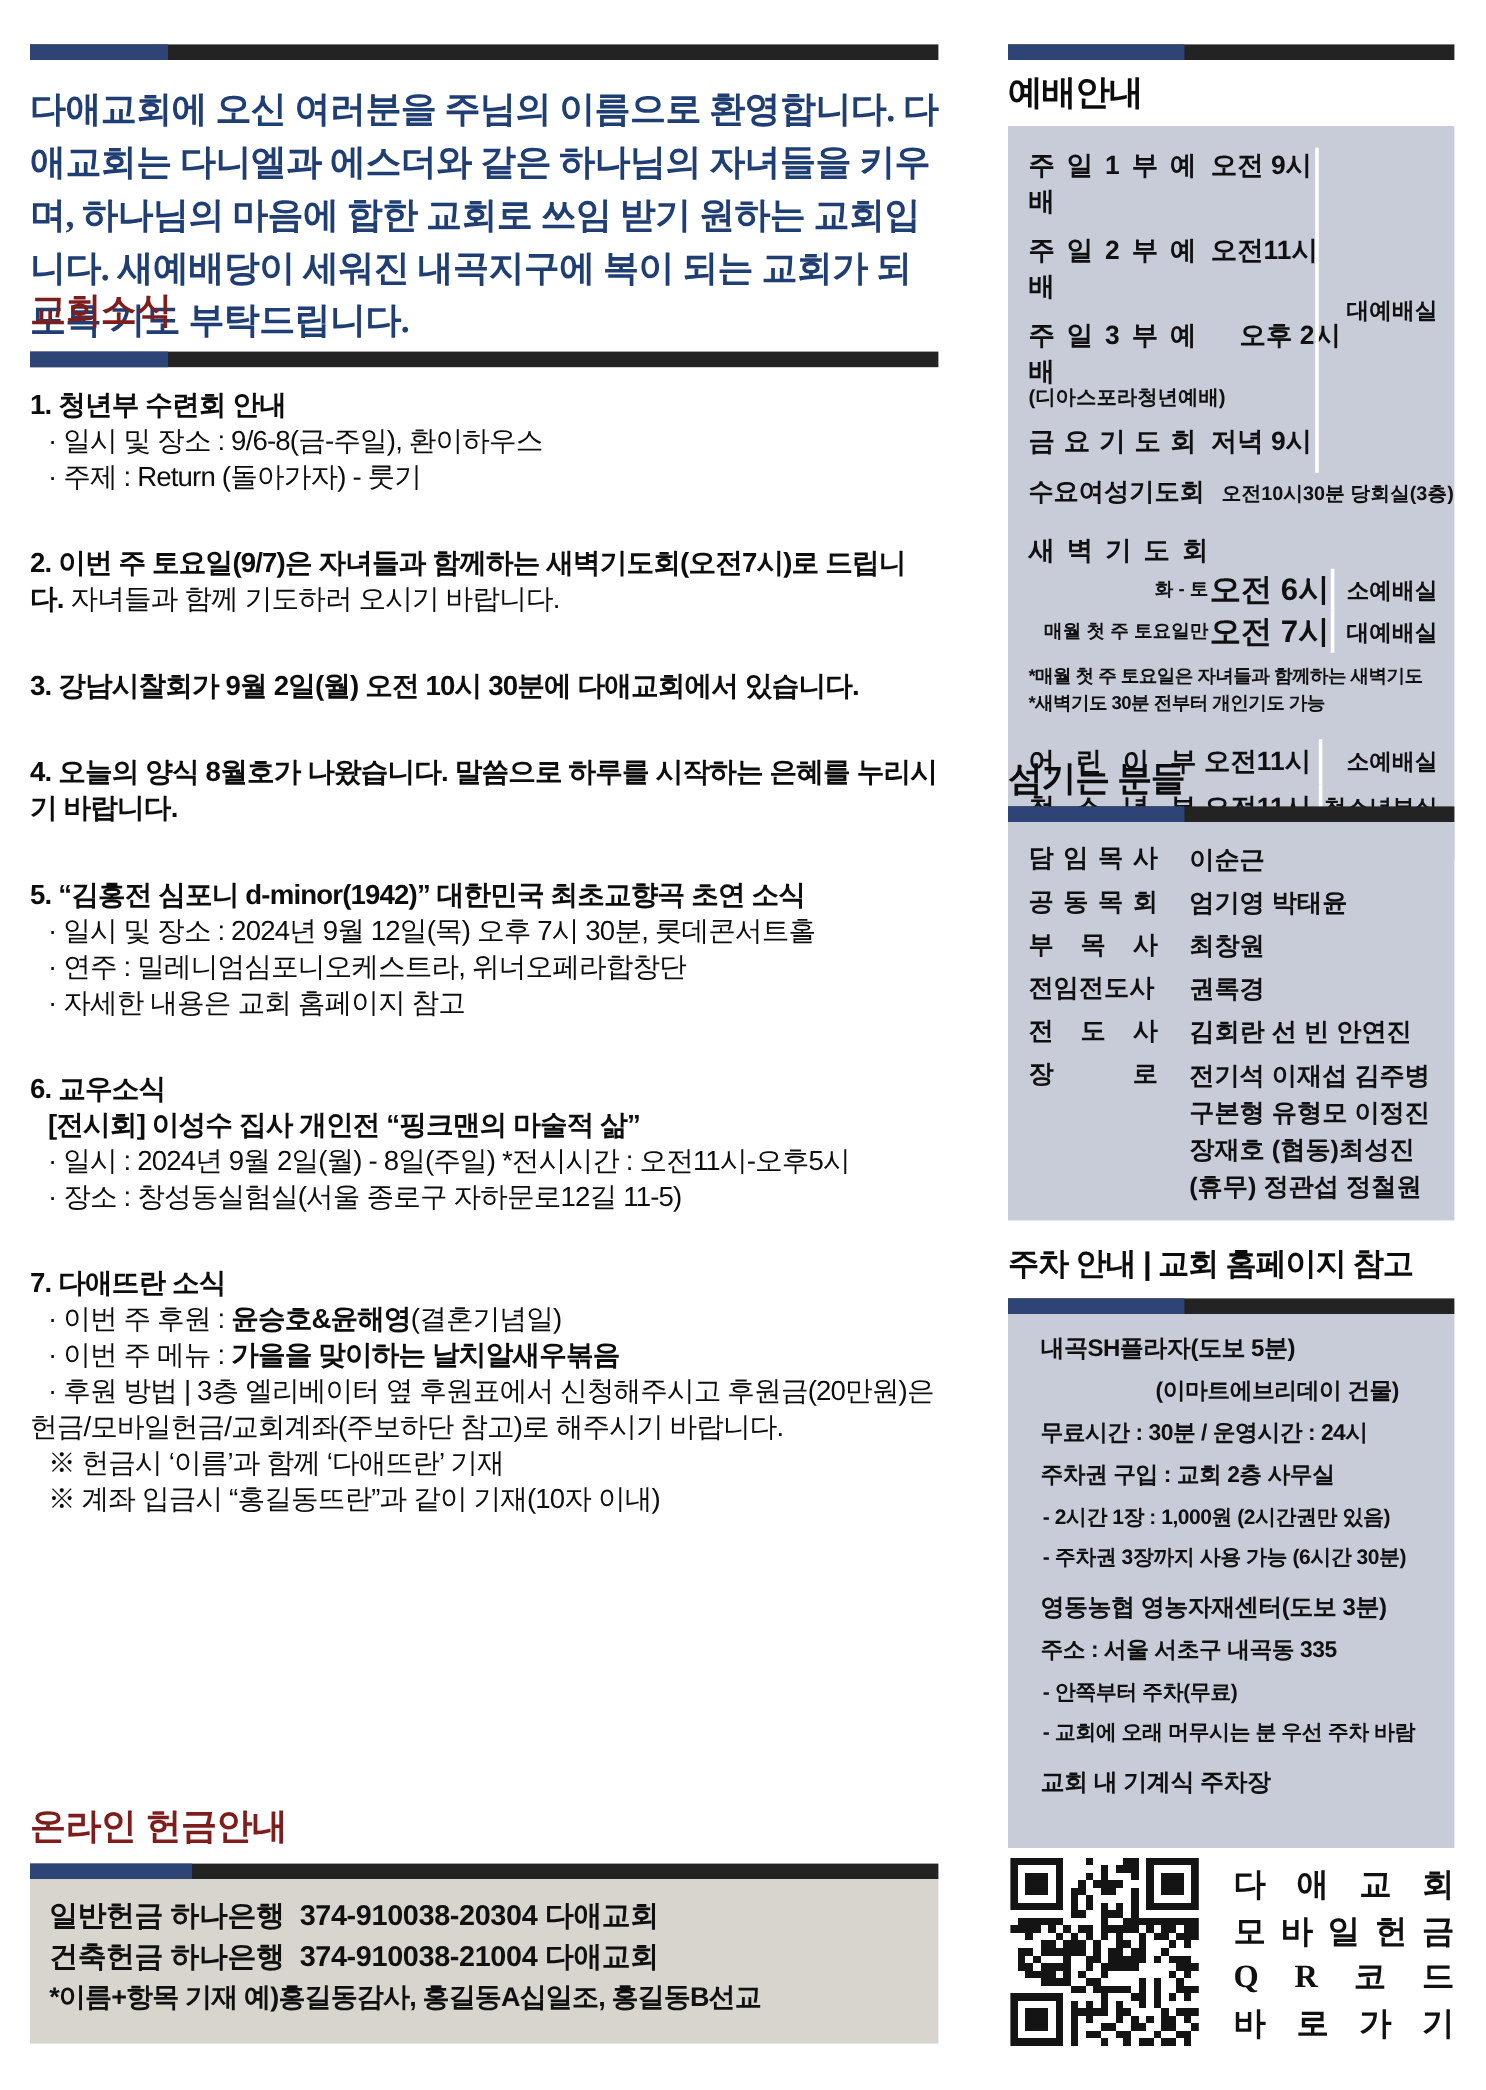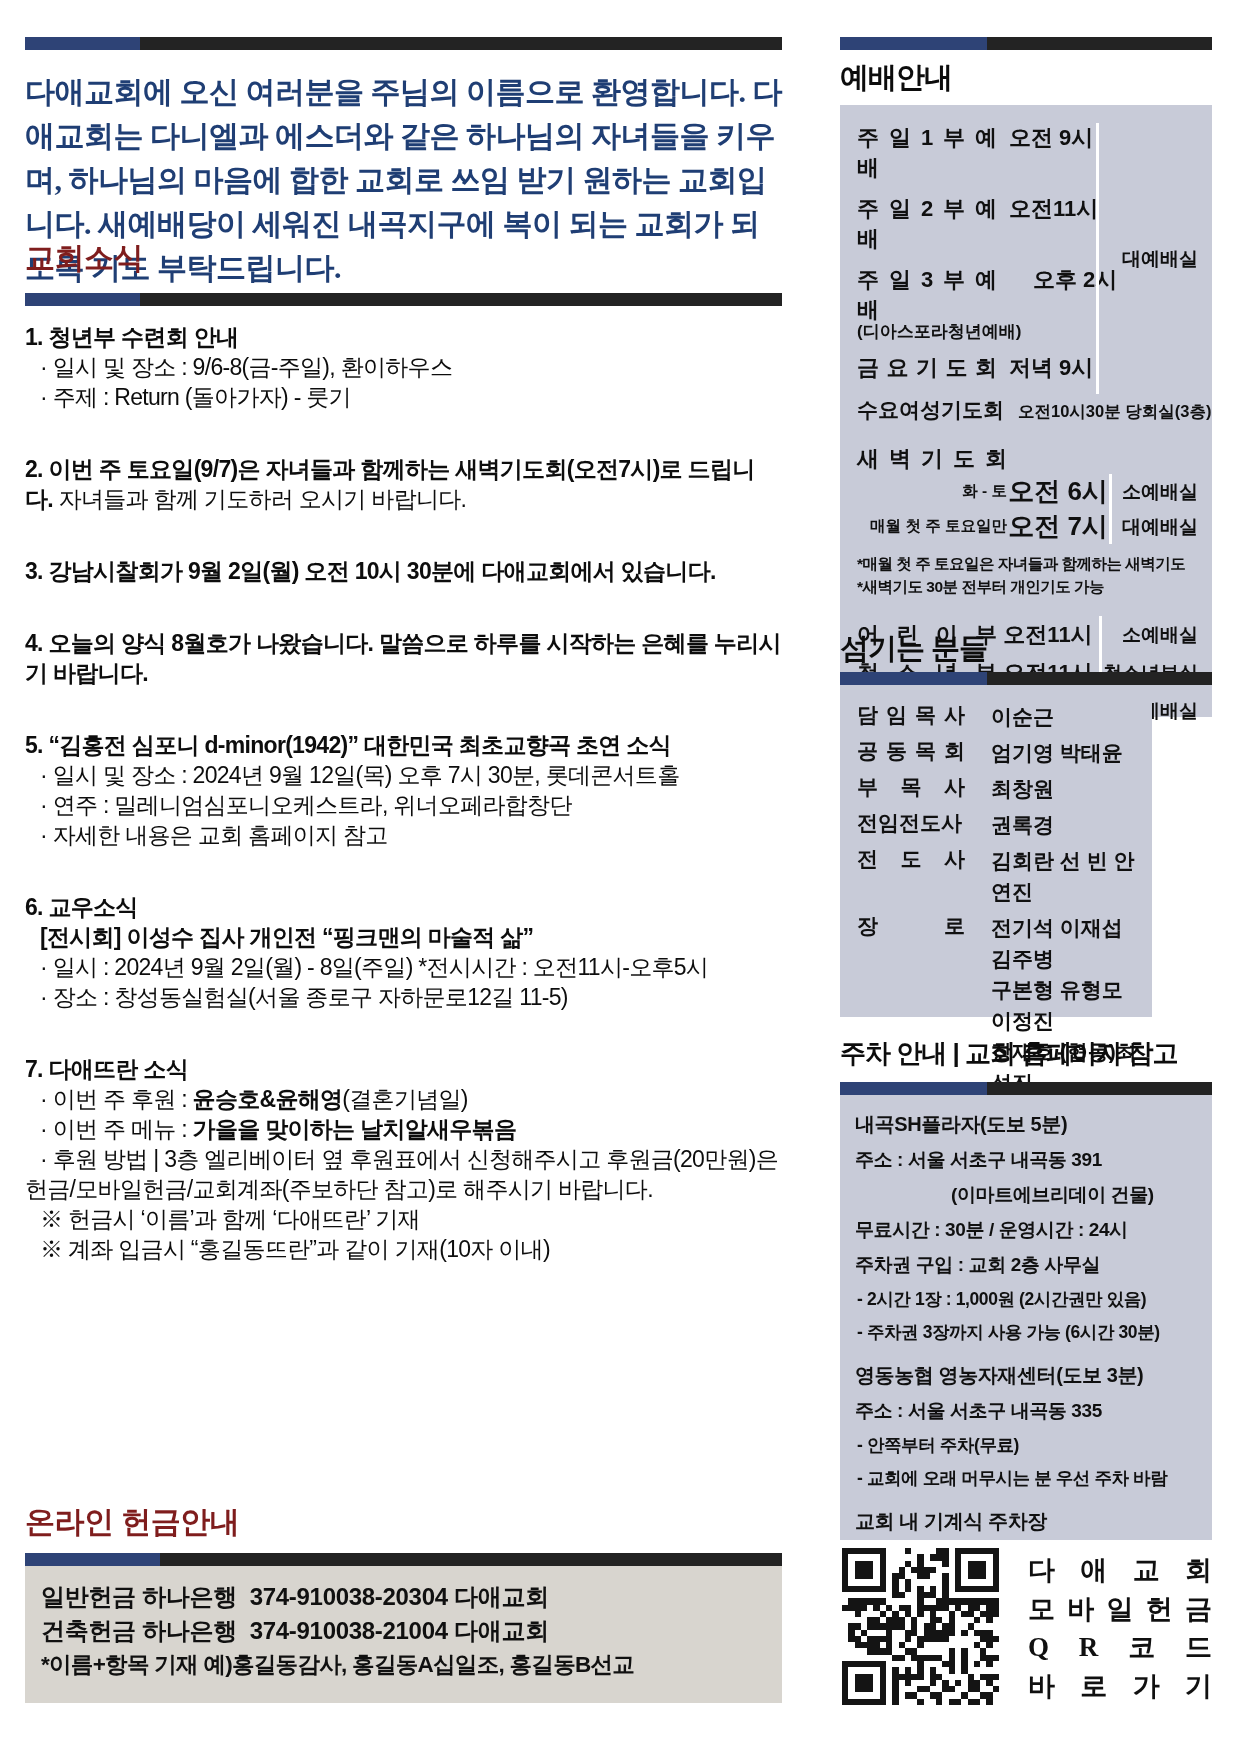--- a/index.html
+++ b/index.html
@@ -203,21 +203,21 @@
         <span class="ct">오후 2시</span>
         <span class="cr">대예배실</span>
       </div>
     </div>
   </div>
 
   <div class="abs h-right" style="top:629px;left:840px;">섬기는 분들</div>
   <div class="abs hbar" style="top:672px;left:840px;width:372px;">
       <div class="blue" style="width:147px"></div>
     </div>
-  <div class="abs lbox" style="top:685px;left:840px;width:312px;height:332px;padding:16px 14px 0 17px;">
+  <div class="abs lbox" style="top:685px;left:840px;width:372px;height:332px;padding:16px 14px 0 17px;">
     <div class="srow">
       <span class="sl">담 임 목 사</span>
       <span class="sv">이순근</span>
     </div>
     <div class="srow">
       <span class="sl">공 동 목 회</span>
       <span class="sv">엄기영 박태윤</span>
     </div>
     <div class="srow">
       <span class="sl">부 목 사</span>
@@ -237,23 +237,22 @@
 구본형 유형모 이정진
 장재호 (협동)최성진
 (휴무) 정관섭 정철원</span>
     </div>
   </div>
 
   <div class="abs h-right" style="top:1036px;left:840px;width:372px;font-size:26px;">주차 안내 | 교회 홈페이지 참고</div>
   <div class="abs hbar" style="top:1082px;left:840px;width:372px;">
       <div class="blue" style="width:147px"></div>
     </div>
-  <div class="abs lbox park" style="top:1095px;left:840px;width:372px;height:445px;padding:16px 12px 0 15px;">
+  <div class="abs lbox park" style="top:1095px;left:840px;width:372px;height:445px;padding:16px 12px 0 27px;">
     <p class="pt"><span>내곡SH플라자</span><span class="thin">(도보 5분)</span></p>
-    <p>주소 : 서울 서초구 내곡동 391</p>
     <p class="pindent">(이마트에브리데이 건물)</p>
     <p>무료시간 : 30분 / 운영시간 : 24시</p>
     <p>주차권 구입 : 교회 2층 사무실</p>
     <p class="psub">- 2시간 1장 : 1,000원 (2시간권만 있음)</p>
     <p class="psub">- 주차권 3장까지 사용 가능 (6시간 30분)</p>
     <p class="pt pgap"><span>영동농협 영농자재센터</span><span class="thin">(도보 3분)</span></p>
     <p>주소 : 서울 서초구 내곡동 335</p>
     <p class="psub">- 안쪽부터 주차(무료)</p>
     <p class="psub">- 교회에 오래 머무시는 분 우선 주차 바람</p>
     <p class="pt pgap">교회 내 기계식 주차장</p>

